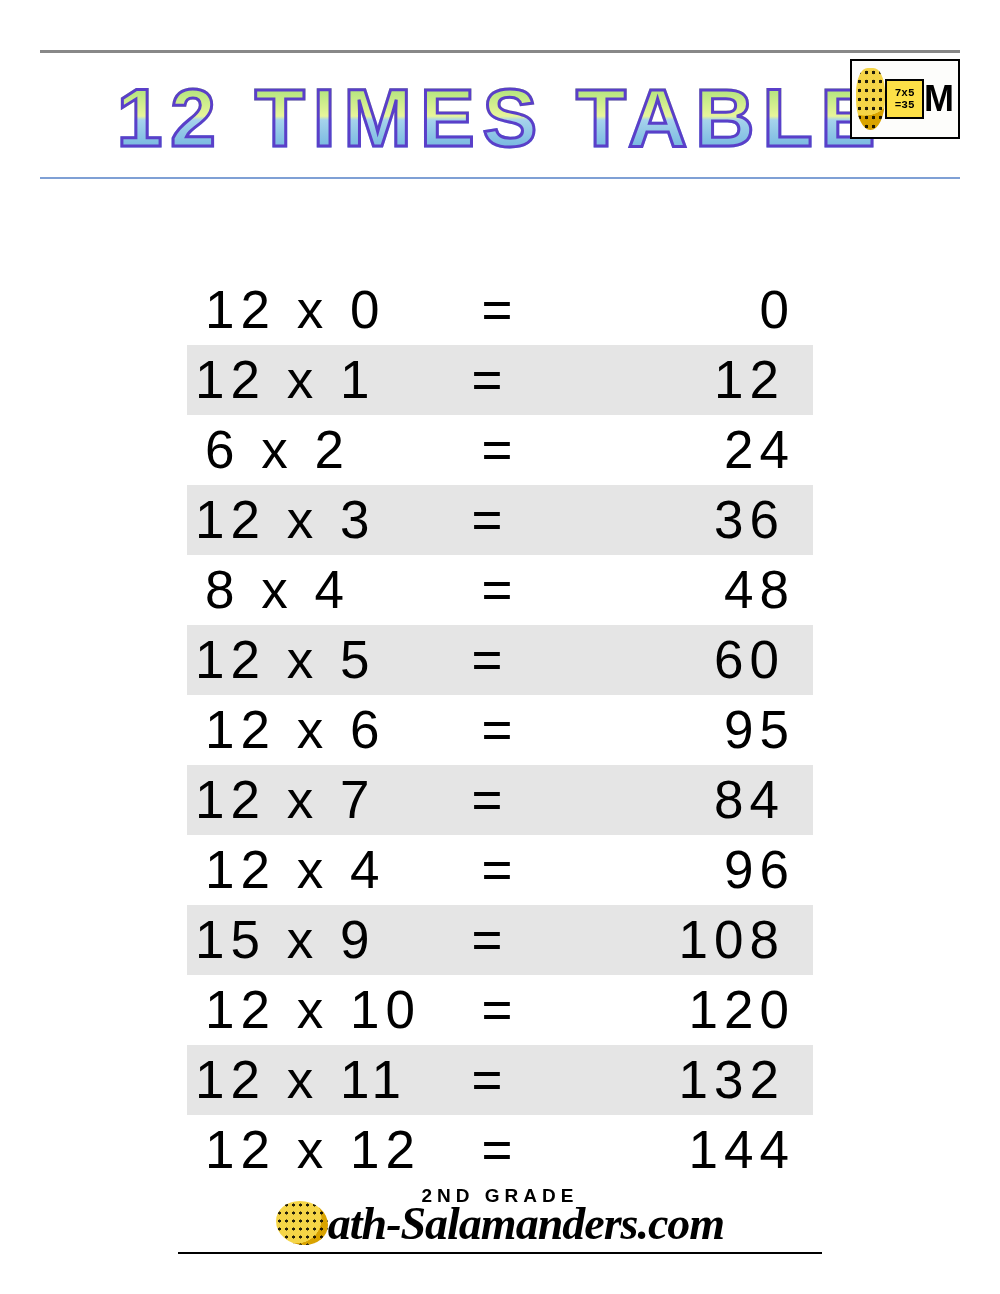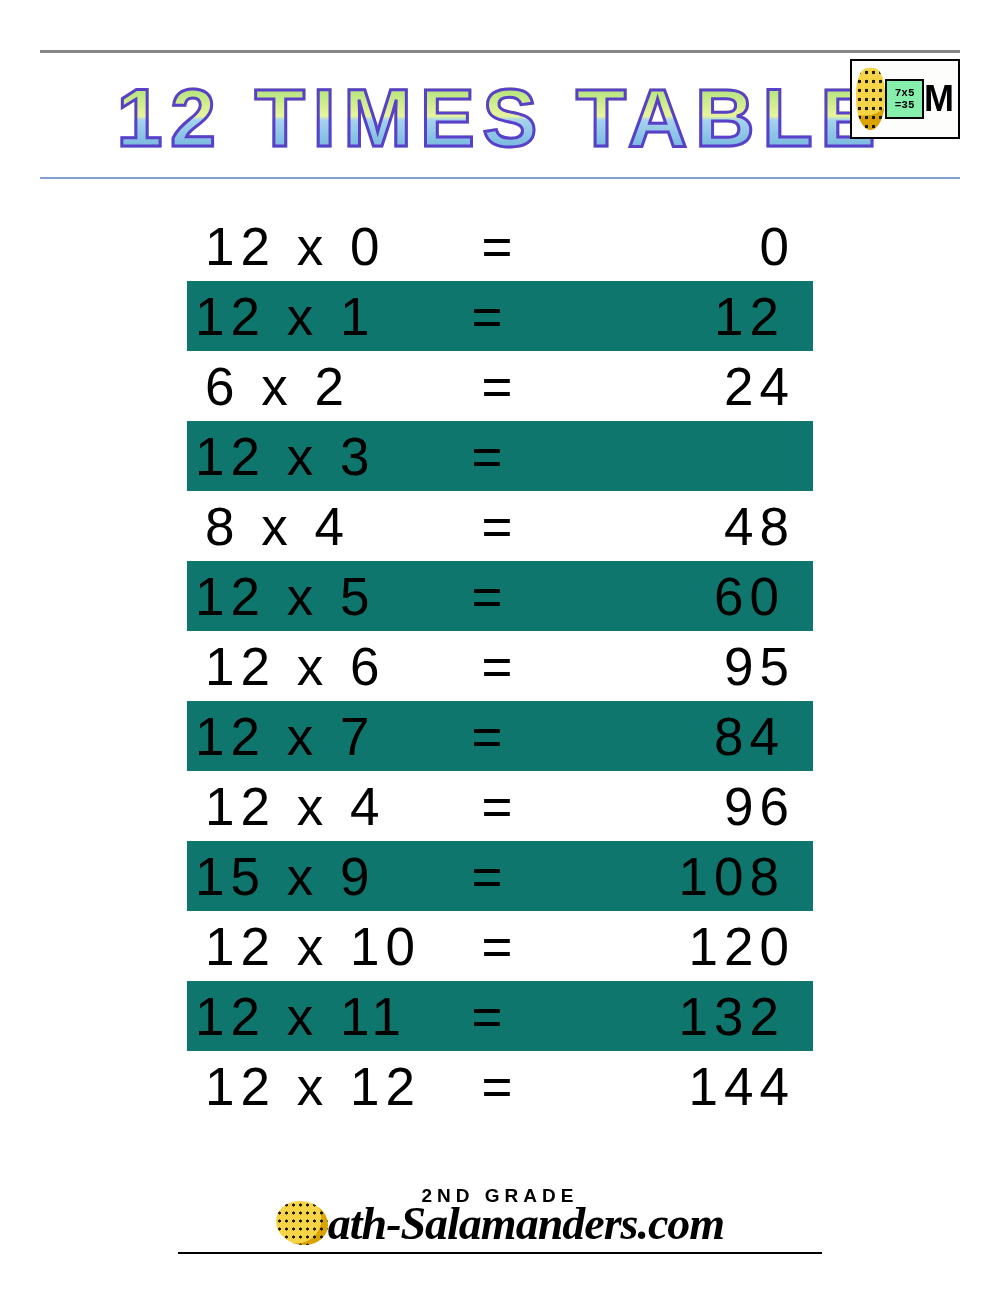--- a/index.html
+++ b/index.html
@@ -67,21 +67,21 @@
     position:absolute; inset:0;
     background-image: radial-gradient(#000 1.3px, transparent 1.6px);
     background-size: 7px 9px;
     border-radius: inherit;
     opacity:.85;
   }
   .badge-board {
     width: 42px;
     height: 40px;
     border: 2px solid #000;
-    background:#86efac;
+    background:#fde047;
     font-size: 11px;
     line-height: 1.1;
     display:flex;
     flex-direction:column;
     align-items:center;
     justify-content:center;
     font-family: "Courier New", monospace;
     font-weight:bold;
   }
   .badge-m {
@@ -93,37 +93,37 @@
   .divider {
     height: 2px;
     background: #7fa0d5;
     margin-top: 4px;
     margin-bottom: 32px;
   }
   .table-wrap {
     flex: 1;
     display: flex;
     justify-content: center;
-    align-items: flex-start;
+    align-items: flex-end;
     padding-top: 0;
   }
   .times-table {
     font-family: "Trebuchet MS", "Century Gothic", sans-serif;
     font-size: 53px;
     letter-spacing: 6px;
     color: #000;
   }
   .row {
     display: grid;
     grid-template-columns: 260px 70px 110px 150px;
     align-items: center;
     height: 70px;
     padding: 0 18px;
   }
-  .row.hl { background: #0f766e; padding-left: 8px; }
+  .row.hl { background: #e5e5e5; padding-left: 8px; }
   .lhs { text-align: left; white-space: nowrap; }
   .eq { text-align: center; }
   .res { text-align: right; white-space: nowrap; }
   .footer {
     text-align: center;
     padding-bottom: 10px;
   }
   .footer-grade {
     font-family: "Trebuchet MS", sans-serif;
     font-size: 19px;
@@ -203,20 +203,21 @@
         <div class="row">
           <span class="lhs">6 x 2</span>
           <span class="eq">=</span>
           <span></span>
           <span class="res">24</span>
         </div>
         <div class="row hl">
           <span class="lhs">12 x 3</span>
           <span class="eq">=</span>
           <span></span>
+          <span class="res">36</span>
         </div>
         <div class="row">
           <span class="lhs">8 x 4</span>
           <span class="eq">=</span>
           <span></span>
           <span class="res">48</span>
         </div>
         <div class="row hl">
           <span class="lhs">12 x 5</span>
           <span class="eq">=</span>

